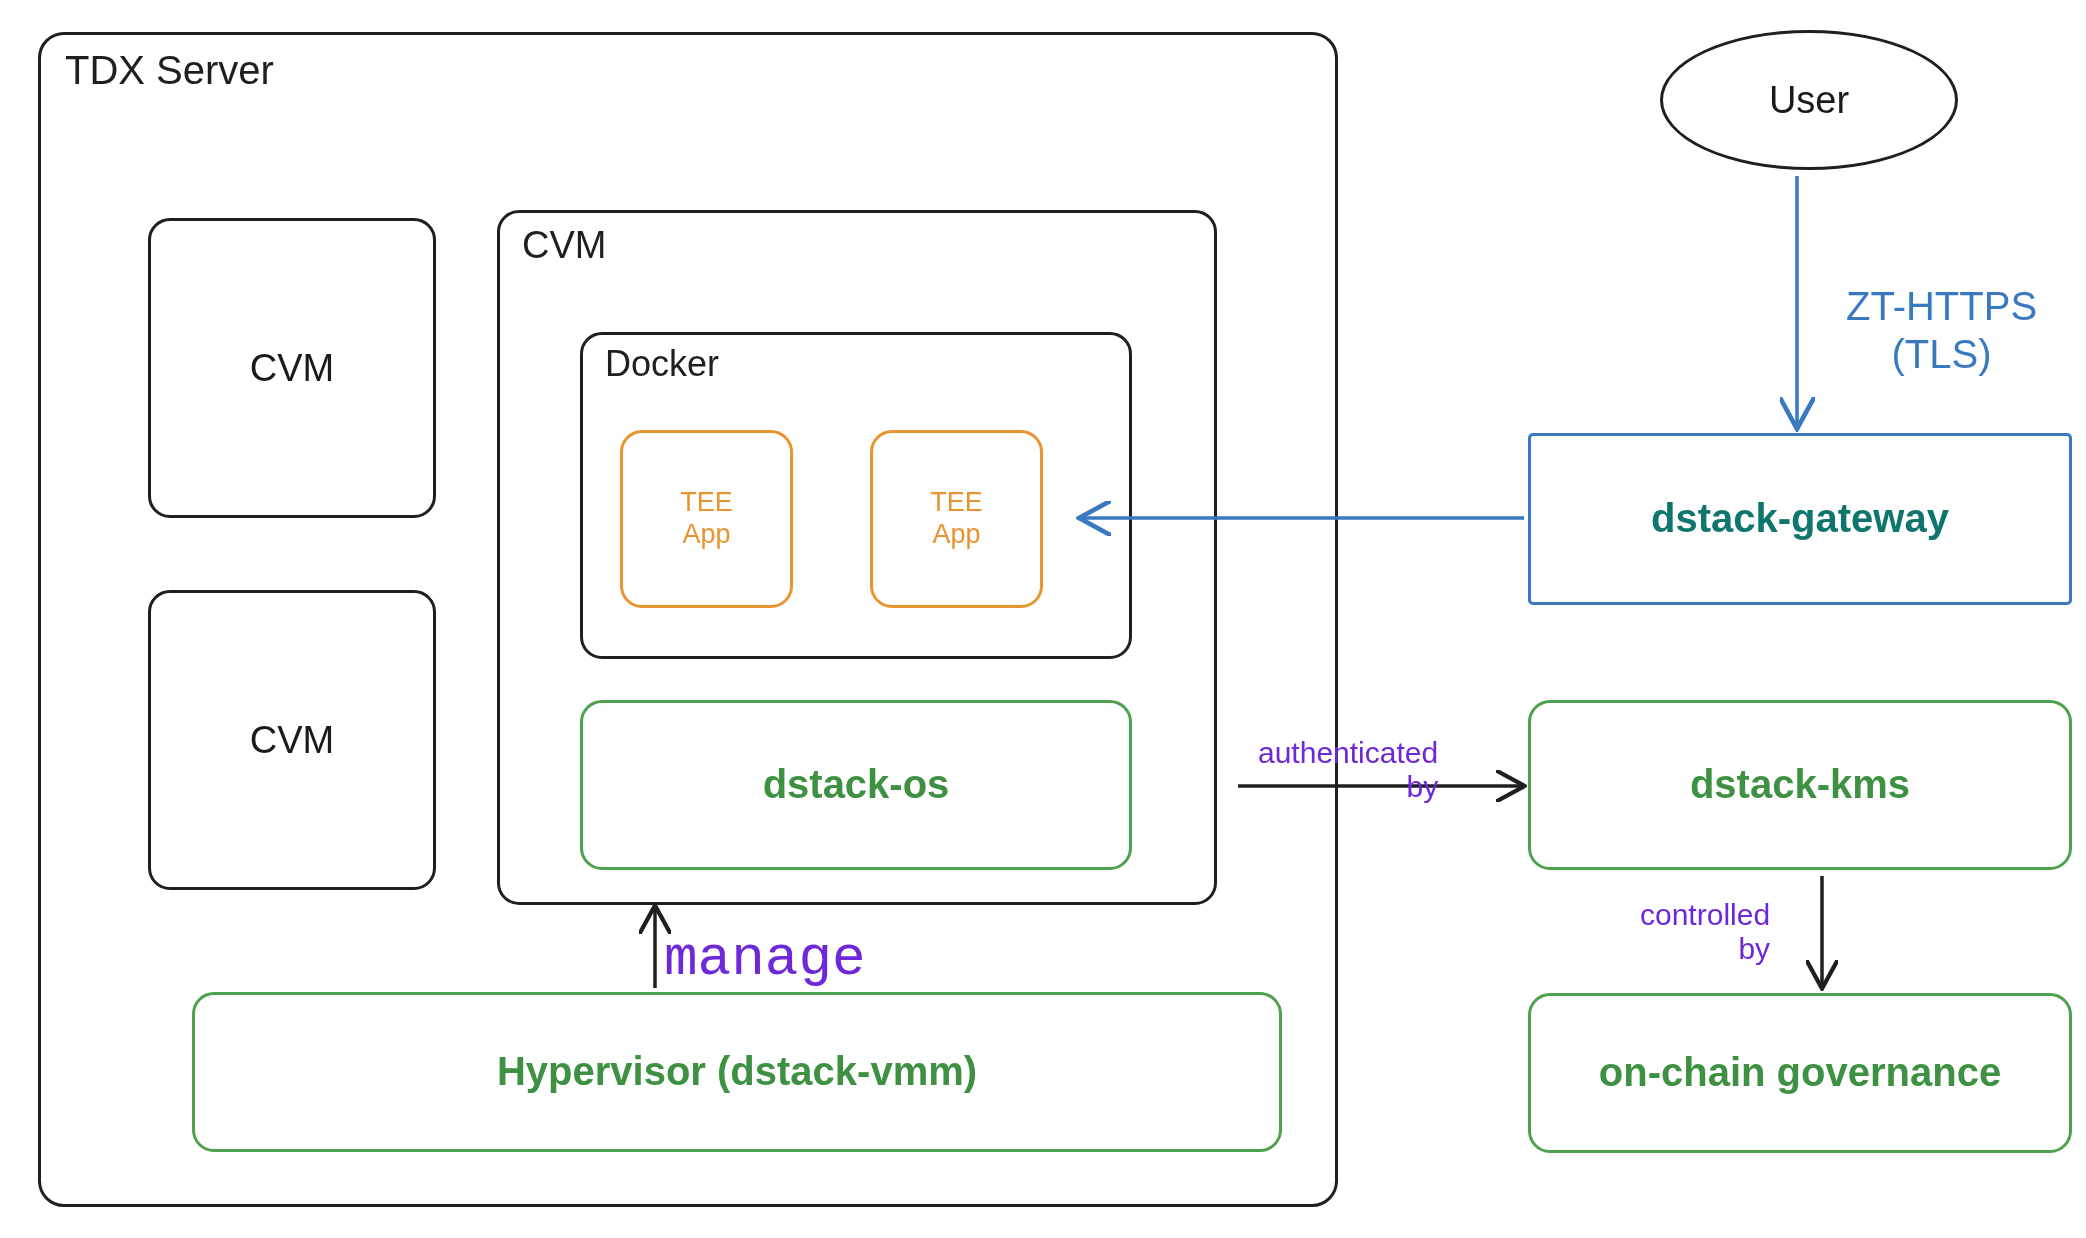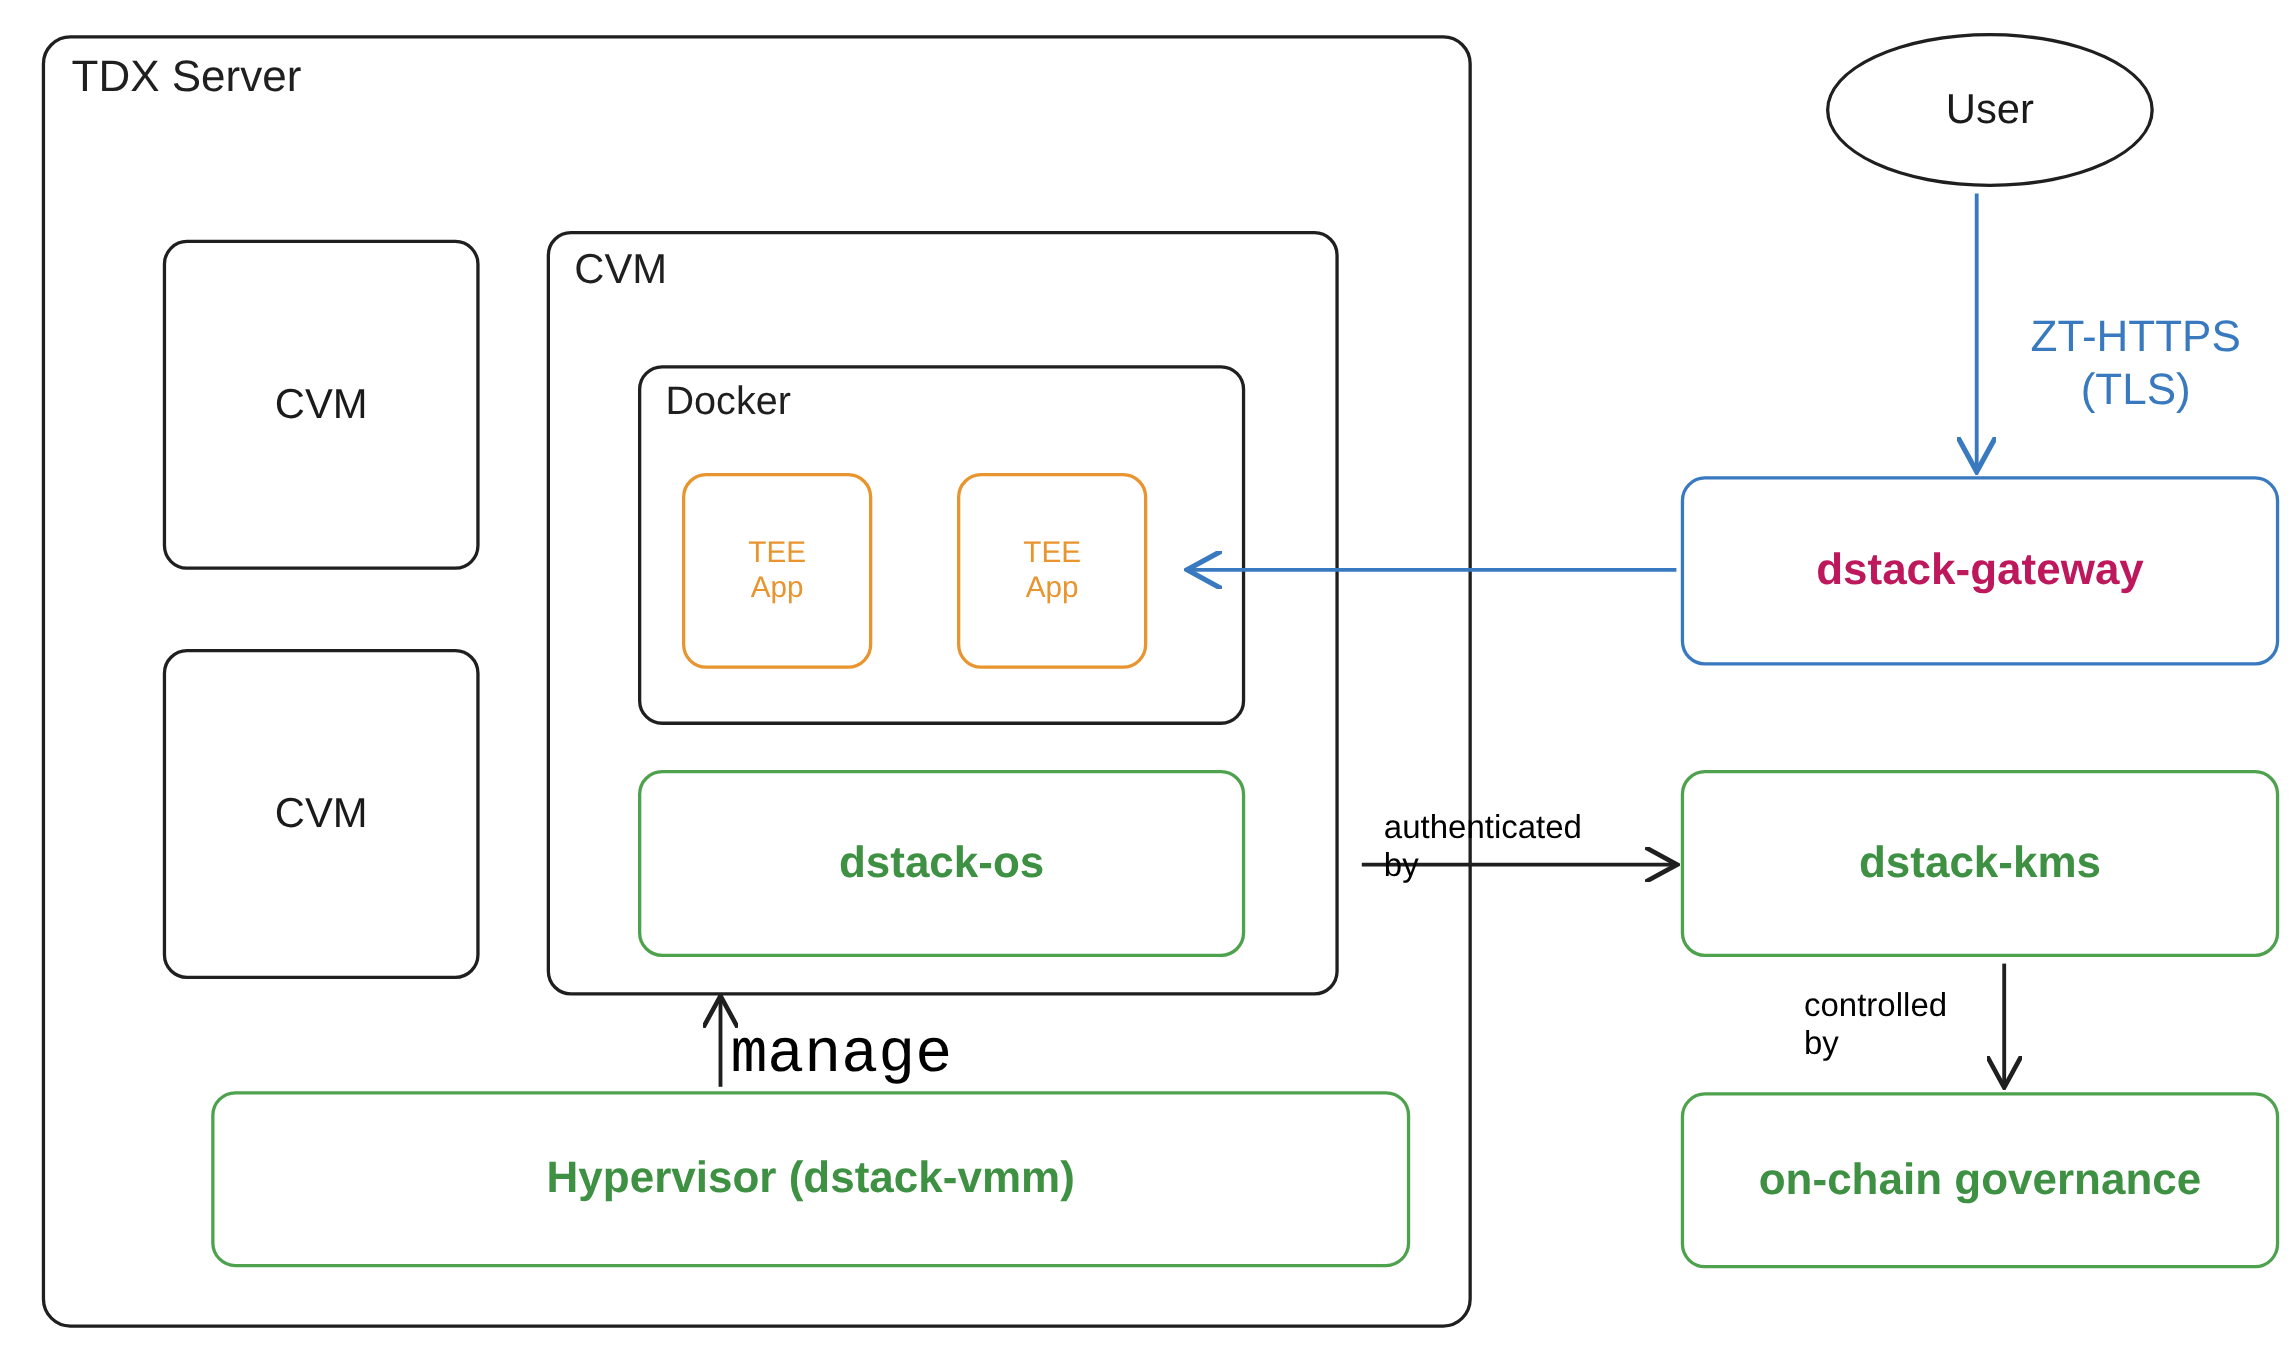--- a/index.html
+++ b/index.html
@@ -95,22 +95,22 @@
     border: 3px solid #4EA24E;
     border-radius: 22px;
     color: #3E9142;
     font-weight: 600;
   }
   .dstack-os { left: 580px; top: 700px; width: 552px; height: 170px; font-size: 40px; }
   .hypervisor { left: 145px; top: 992px; width: 1090px; height: 160px; font-size: 40px; margin-left: 47px; }
 
   .blue-box {
     border: 3px solid #3879C0;
-    border-radius: 22px;
-    color: #be185d;
+    border-radius: 5px;
+    color: #0f766e;
     font-weight: 600;
   }
   .dstack-gateway { left: 1528px; top: 433px; width: 544px; height: 172px; font-size: 40px; }
 
   .dstack-kms { left: 1528px; top: 700px; width: 544px; height: 170px; font-size: 40px; text-align: right; }
   .on-chain { left: 1528px; top: 993px; width: 544px; height: 160px; font-size: 40px; }
 
   
   .ellipse {
     left: 1660px;
@@ -130,23 +130,23 @@
     width: 2086px;
     height: 1238px;
     pointer-events: none;
     z-index: 8;
   }
 
   
   .edge-label {
     position: absolute;
     font-size: 30px;
-    color: #000000;
+    color: #6d28d9;
     line-height: 1.12;
-    text-align: left;
+    text-align: right;
     white-space: nowrap;
     background: transparent;
     z-index: 9;
   }
   .edge-label.blue { color: #3879C0; font-size: 40px; line-height: 1.2; }
   .label-zt-https { left: 1846px; top: 282px; text-align: center; }
   .label-authenticated { left: 1258px; top: 736px; }
   .label-controlled { left: 1640px; top: 898px; }
   .label-manage { left: 664px; top: 928px; font-size: 56px; font-family: Liberation Mono, monospace; }
 </style>

